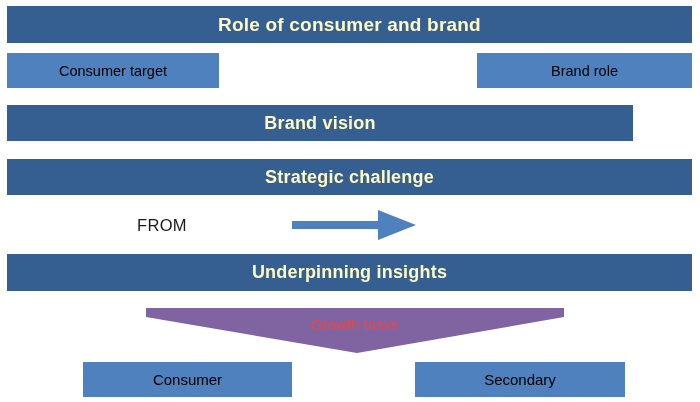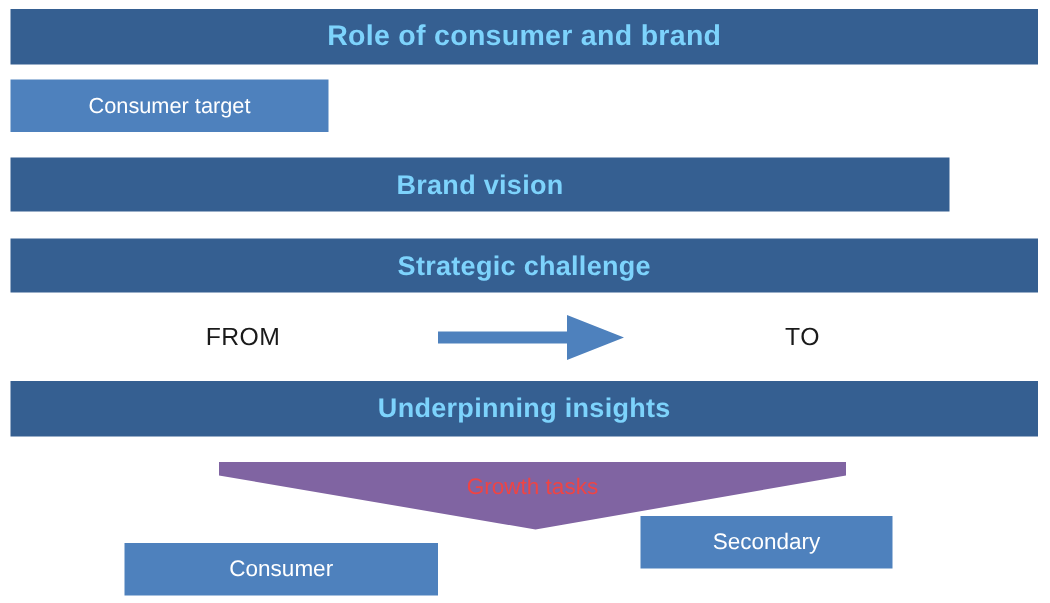--- a/index.html
+++ b/index.html
@@ -29,21 +29,21 @@
     position: absolute;
     box-sizing: border-box;
   }
 
   
   .bar {
     background: #355F91;
     display: flex;
     align-items: center;
     justify-content: center;
-    color: #7dd3fc;
+    color: #fef9c3;
   }
   .bar-label {
     font-weight: bold;
     letter-spacing: 0.2px;
     white-space: nowrap;
   }
 
   
   .bar.title .bar-label {
     font-size: 19px;
@@ -51,21 +51,21 @@
   .bar.section .bar-label {
     font-size: 18px;
   }
 
   
   .chip {
     background: #4E81BD;
     display: flex;
     align-items: center;
     justify-content: center;
-    color: #ffffff;
+    color: #000000;
   }
   .chip-label {
     font-size: 14.5px;
     white-space: nowrap;
   }
   .chip.wide .chip-label {
     font-size: 15px;
   }
 
   
@@ -116,57 +116,57 @@
 
   <div class="abs bar title" style="left:7px; top:6px; width:685px; height:37px;">
     <span class="bar-label">Role of consumer and brand</span>
   </div>
 
   <div class="abs chip" style="left:7px; top:53px; width:212px; height:35px;">
     <span class="chip-label">Consumer target</span>
   </div>
 
 
+  <div class="abs chip" style="left:477px; top:53px; width:215px; height:35px;">
+    <span class="chip-label">Brand role</span>
+  </div>
 
   <div class="abs bar section" style="left:7px; top:105px; width:626px; height:36px;">
     <span class="bar-label">Brand vision</span>
   </div>
 
   <div class="abs bar section" style="left:7px; top:159px; width:685px; height:36px;">
     <span class="bar-label">Strategic challenge</span>
   </div>
 
   <div class="abs plain-label" style="left:112px; top:209px; width:100px; height:32px;">
     <span>FROM</span>
   </div>
 
   <div class="abs arrow-wrap" style="left:290px; top:206px; width:130px; height:38px;">
     <svg width="130" height="38" viewBox="0 0 130 38" xmlns="http://www.w3.org/2000/svg">
       <path d="M2,15 L88,15 L88,4 L126,19 L88,34 L88,23 L2,23 Z" fill="#4E81BD"></path>
     </svg>
   </div>
 
-  <div class="abs plain-label" style="left:490px; top:209px; width:90px; height:32px;">
-    <span>TO</span>
-  </div>
 
   <div class="abs bar section" style="left:7px; top:254px; width:685px; height:37px;">
     <span class="bar-label">Underpinning insights</span>
   </div>
 
   <div class="abs chevron-wrap" style="left:146px; top:307px; width:418px; height:50px;">
     <svg width="418" height="50" viewBox="0 0 418 50" xmlns="http://www.w3.org/2000/svg">
       <path d="M0,1 L418,1 L418,10 L211,46 L0,10 Z" fill="#8064A2"></path>
     </svg>
     <div class="chevron-label">
       <span>Growth tasks</span>
     </div>
   </div>
 
   <div class="abs chip wide" style="left:83px; top:362px; width:209px; height:35px;">
     <span class="chip-label">Consumer</span>
   </div>
 
-  <div class="abs chip wide" style="left:415px; top:344px; width:168px; height:35px;margin-left:12px;">
+  <div class="abs chip wide" style="left:415px; top:362px; width:210px; height:35px;">
     <span class="chip-label">Secondary</span>
   </div>
 
 </div>
 
 </body></html>

